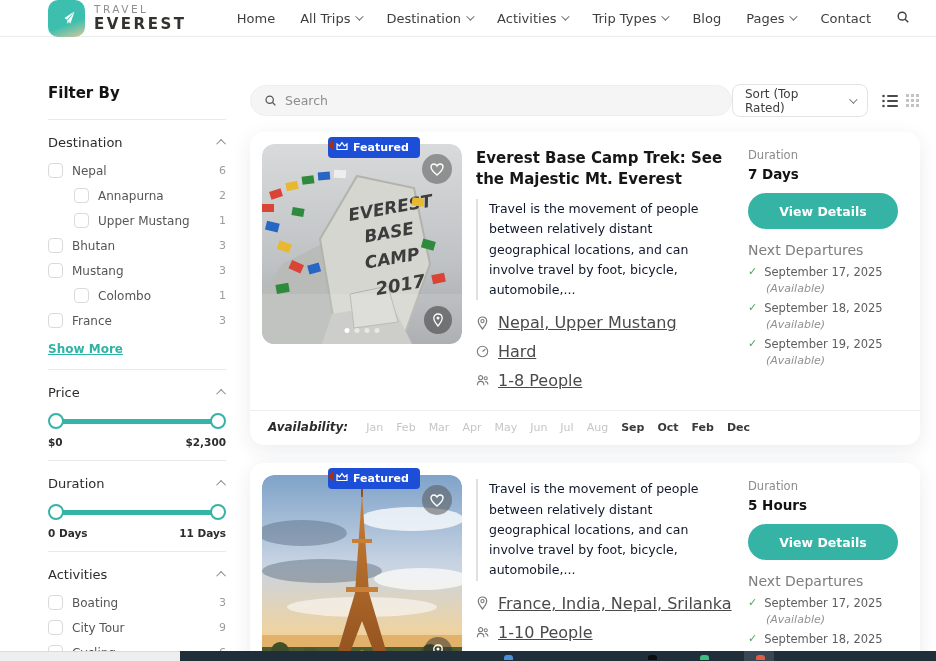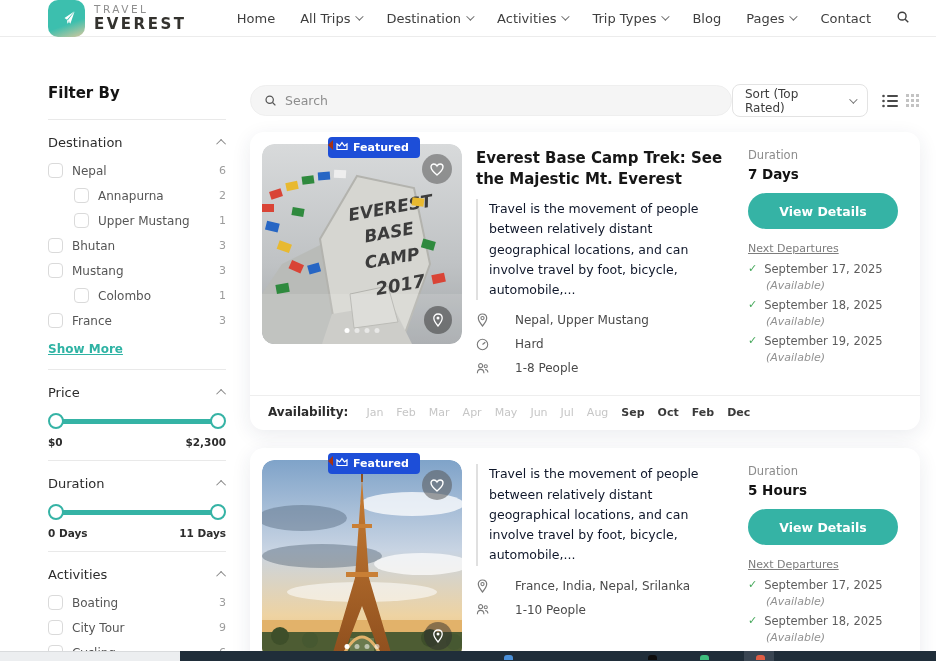--- a/index.html
+++ b/index.html
@@ -72,33 +72,33 @@
   .heart { position:absolute; top:10px; right:10px; width:30px; height:30px; border-radius:50%;
            background:rgba(88,88,88,.55); display:flex; align-items:center; justify-content:center; cursor:pointer; }
   .dots { position:absolute; bottom:11px; left:50%; transform:translateX(-50%); display:flex; gap:5px; }
   .dot { width:5px; height:5px; border-radius:50%; background:rgba(255,255,255,.55); cursor:pointer; }
   .dot.on { background:#fff; }
   .pin-btn { position:absolute; bottom:10px; right:10px; width:28px; height:28px; border-radius:50%;
              background:rgba(45,45,45,.5); display:flex; align-items:center; justify-content:center; cursor:pointer; }
   .mid { flex:1; padding-top:4px; min-width:0; }
   .mid h3 { font-size:15px; font-weight:700; color:#161616; line-height:1.4; margin-bottom:9px; cursor:pointer; }
   .desc { border-left:2px solid #e0e0e0; padding-left:11px; font-size:12.5px; color:#0f172a; line-height:1.62; margin-bottom:13px; }
-  .meta { display:flex; align-items:center; gap:26px; font-size:12px; color:#4a4a4a; margin-bottom:10px; }
+  .meta { display:flex; align-items:center; gap:9px; font-size:16px; color:#4a4a4a; margin-bottom:10px;text-decoration:underline; }
   .meta svg { flex:none; }
   .right { width:158px; flex:none; padding-top:4px; }
   .dur-label { font-size:11.5px; color:#8b8b8b; margin-bottom:4px; }
   .dur-value { font-size:13.5px; font-weight:700; color:#121212; margin-bottom:11px; }
   .cta { width:150px; height:36px; border:none; border-radius:19px; background:#35b3a5; color:#fff;
          font-weight:700; font-size:12.5px; font-family:inherit; margin-bottom:13px; cursor:pointer; }
-  .dep-label { font-size:11px; color:#7d7d7d; margin-bottom:7px;text-decoration:underline; }
+  .dep-label { font-size:14px; color:#7d7d7d; margin-bottom:7px; }
   .dep { font-size:11.5px; color:#5d5d5d; margin-bottom:3px; display:flex; gap:7px; align-items:flex-start; }
   .dep .ck { color:#45a85b; font-size:11px; font-weight:700; }
   .dep-status { font-size:11px; color:#909090; font-style:italic; margin:0 0 6px 18px; }
   .avail { border-top:1px solid #eee; display:flex; align-items:center; padding:9px 18px 11px; }
-  .avail-label { font-weight:700; color:#2c2c2c; font-size:12px; margin-right:18px; }
+  .avail-label { font-weight:700; color:#2c2c2c; font-size:12px; margin-right:18px;font-style:italic; }
   .month { font-size:11px; color:#c6c6c6; margin-right:13px; }
   .month.on { color:#3a3a3a; font-weight:600; }
 
   
   .taskbar { position:absolute; left:0; bottom:0; width:936px; height:10px; background:#202e3a; }
   .taskbar .tb-left { position:absolute; left:0; top:0; width:180px; height:10px; background:#eceef0; border-top:1px solid #d9dbdd; }
   .tb-dot { position:absolute; bottom:1px; width:9px; height:5px; border-radius:3px 3px 0 0; }
   .tb-seg { position:absolute; top:0; height:10px; width:30px; background:#3a4653; }
 </style>
 </head>

